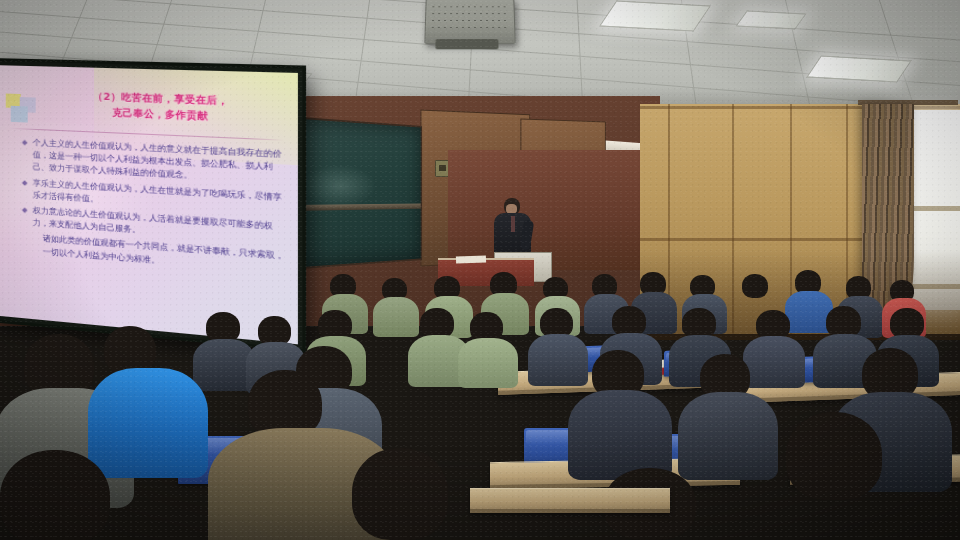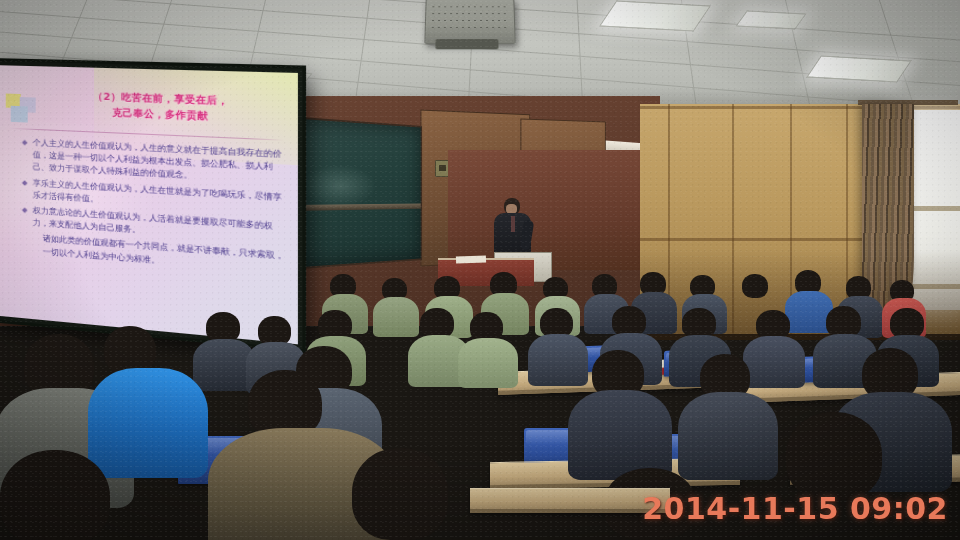--- a/index.html
+++ b/index.html
@@ -510,15 +510,14 @@
     </div>
 
     <div class="desk" style="left:470px;top:238px;width:200px;height:24px;">
         <div class="edge"></div>
       </div>
   </div>
 
   <div class="vignette"></div>
   <div class="grain"></div>
 
-  <div class="timestamp">2014-11-15 09:02</div>
 
 </div>
 
 </body></html>

